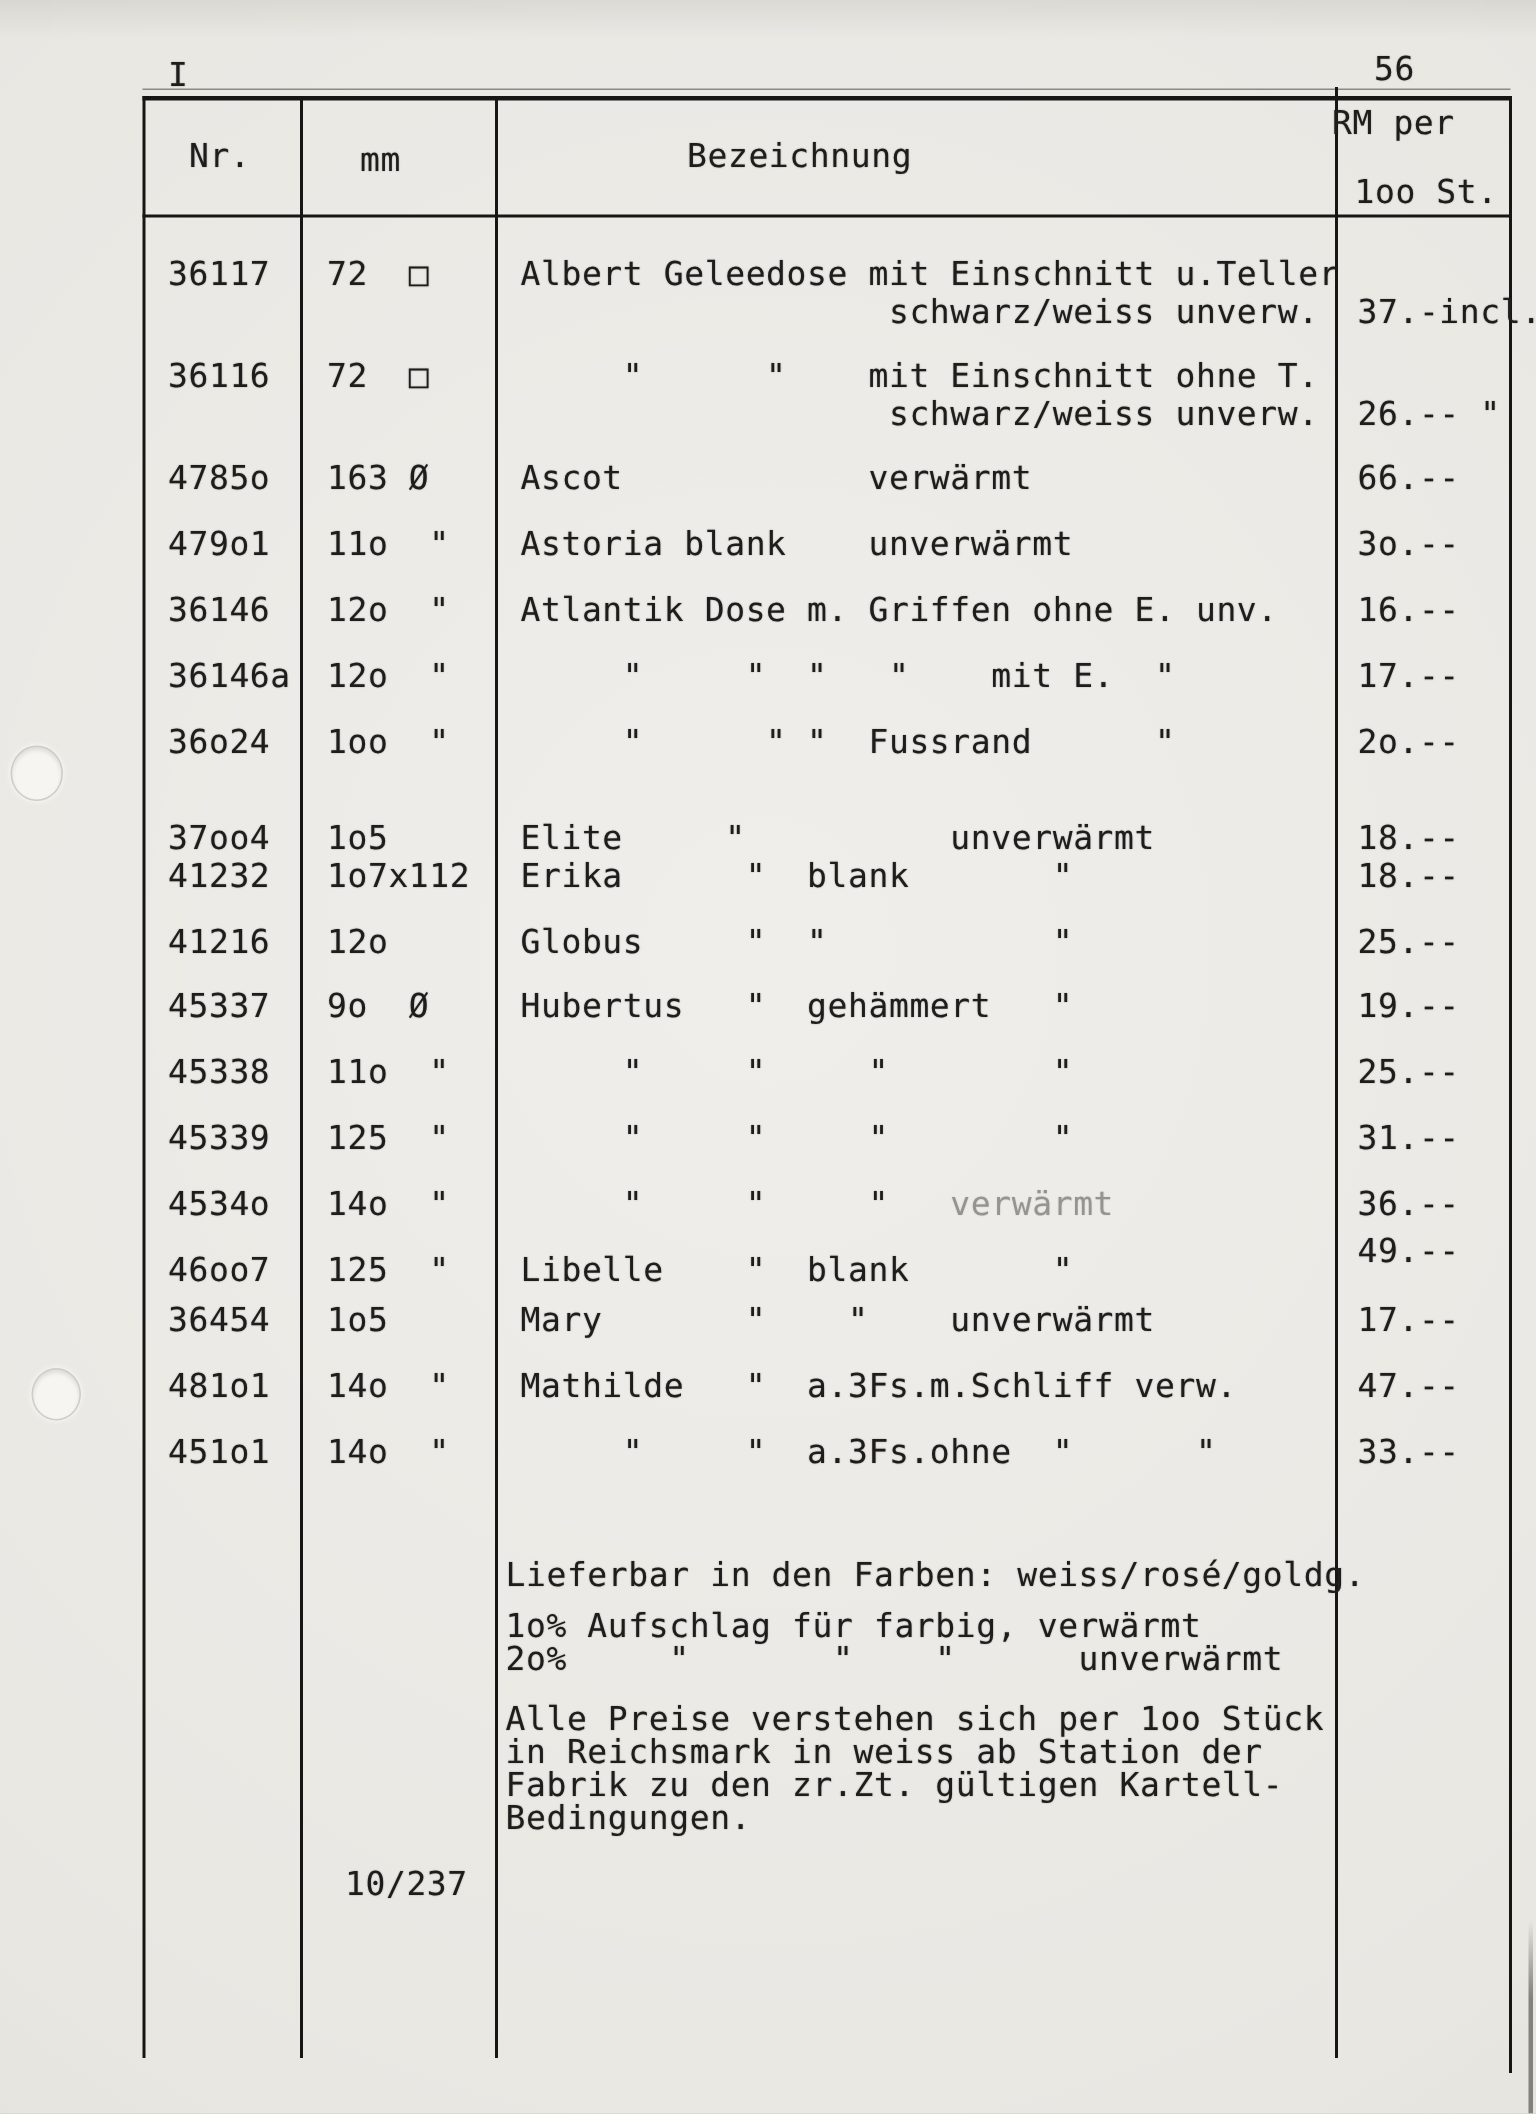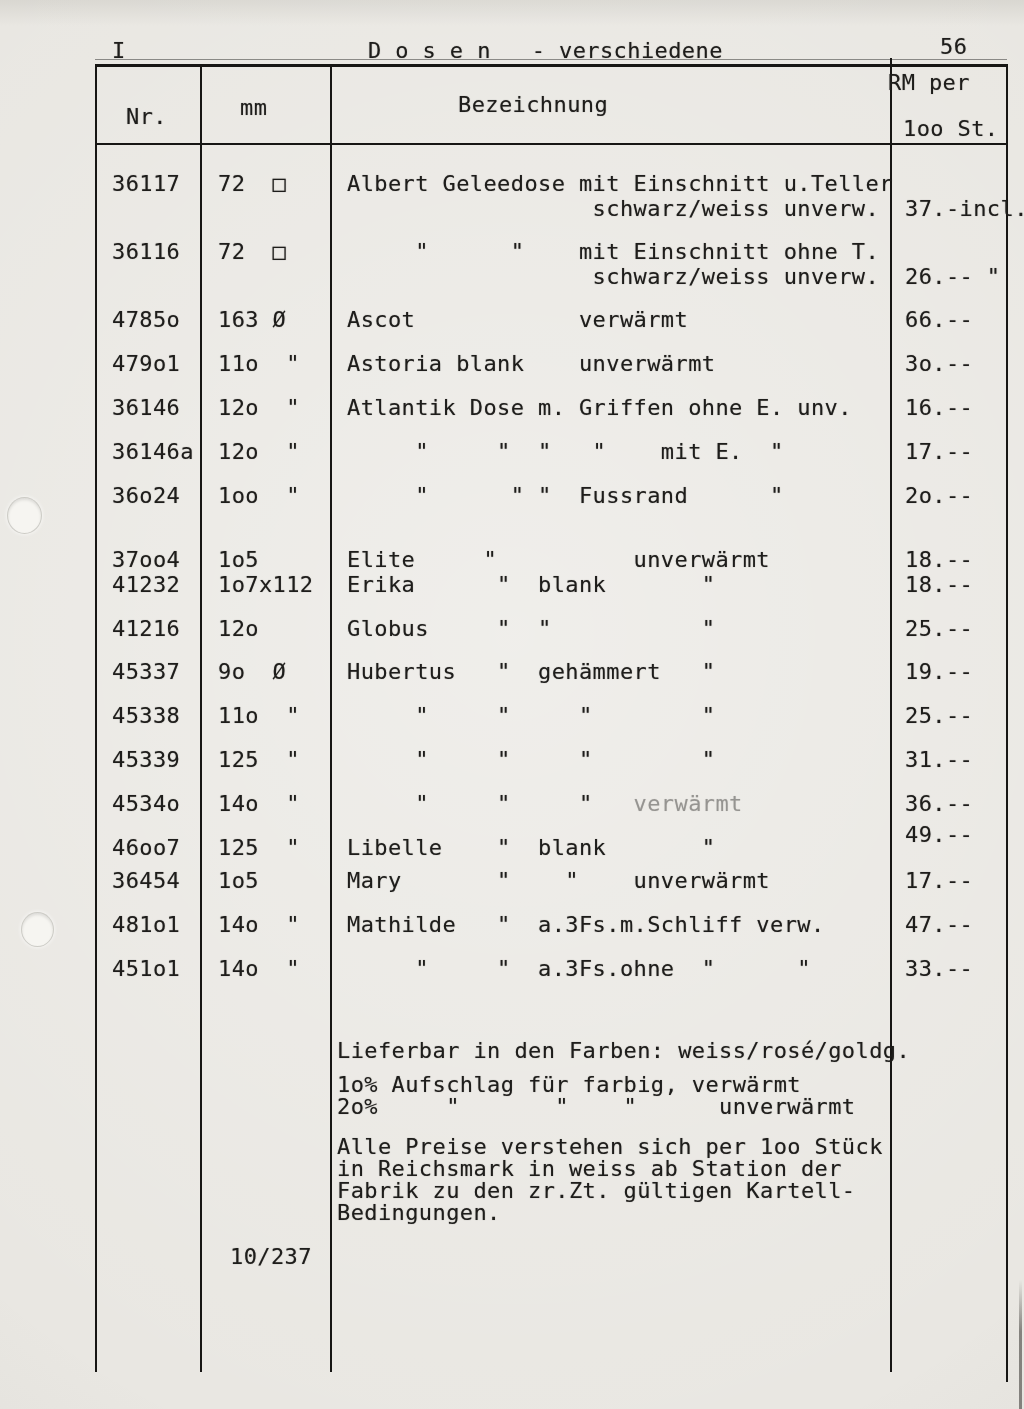--- a/index.html
+++ b/index.html
@@ -45,34 +45,33 @@
 </style>
 </head>
 <body>
 
 <div class="page">
 
   <div class="hole" style="left:7px;top:497px;width:33px;height:35px;"></div>
   <div class="hole" style="left:21px;top:912px;width:31px;height:33px;"></div>
 
   <span class="t" style="left:112px;top:38px;">I</span>
-  <span class="t" style="left:368px;top:38px;">D o s e n   - verschiedene</span>
-  <span class="t" style="left:916px;top:34px;margin-left:24px;">56</span>
+  <span class="t" style="left:916px;top:34px;">56</span>
 
   <div class="hline ghost" style="left:95px;top:59px;width:912px;"></div>
   <div class="hline" style="left:95px;top:64px;width:912px;"></div>
   <div class="hline thin" style="left:95px;top:143px;width:912px;"></div>
   <div class="vline" style="left:95px;top:64px;height:1308px;"></div>
   <div class="vline" style="left:200px;top:64px;height:1308px;"></div>
   <div class="vline" style="left:330px;top:64px;height:1308px;"></div>
   <div class="vline" style="left:890px;top:58px;height:1314px;"></div>
   <div class="vline" style="left:1006px;top:64px;height:1318px;"></div>
   <div class="edge-shadow" style="left:1019px;top:1280px;height:129px;"></div>
 
-  <span class="t" style="left:126px;top:92px;margin-top:12px;">Nr.</span>
+  <span class="t" style="left:126px;top:92px;">Nr.</span>
   <span class="t" style="left:240px;top:95px;">mm</span>
   <span class="t" style="left:458px;top:92px;">Bezeichnung</span>
   <span class="t" style="left:888px;top:70px;">RM per</span>
   <span class="t" style="left:903px;top:116px;">1oo St.</span>
 
   <div>
       <div class="row" style="top: 171px;">
         <span class="cell c-nr">36117</span>
         <span class="cell c-mm">72  □</span>
         <span class="cell c-bez">Albert Geleedose mit Einschnitt u.Teller</span>

